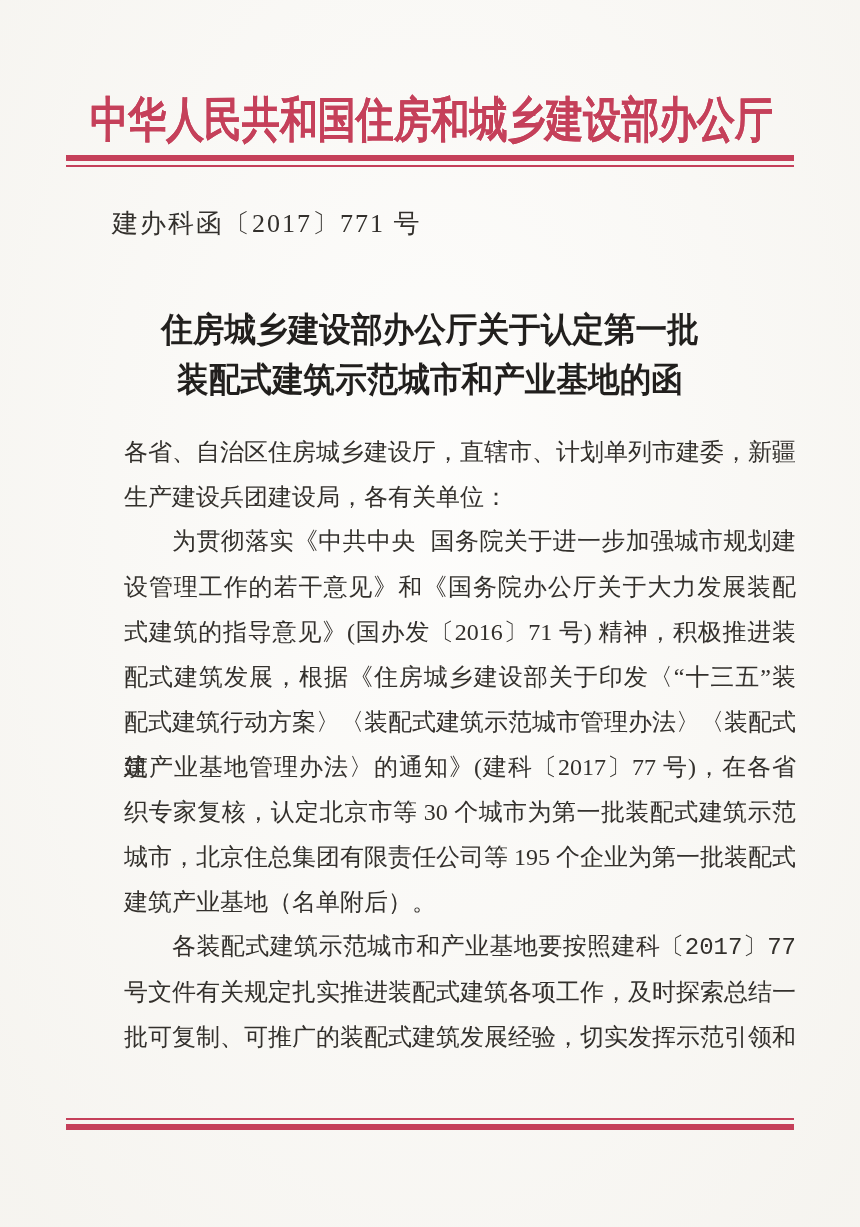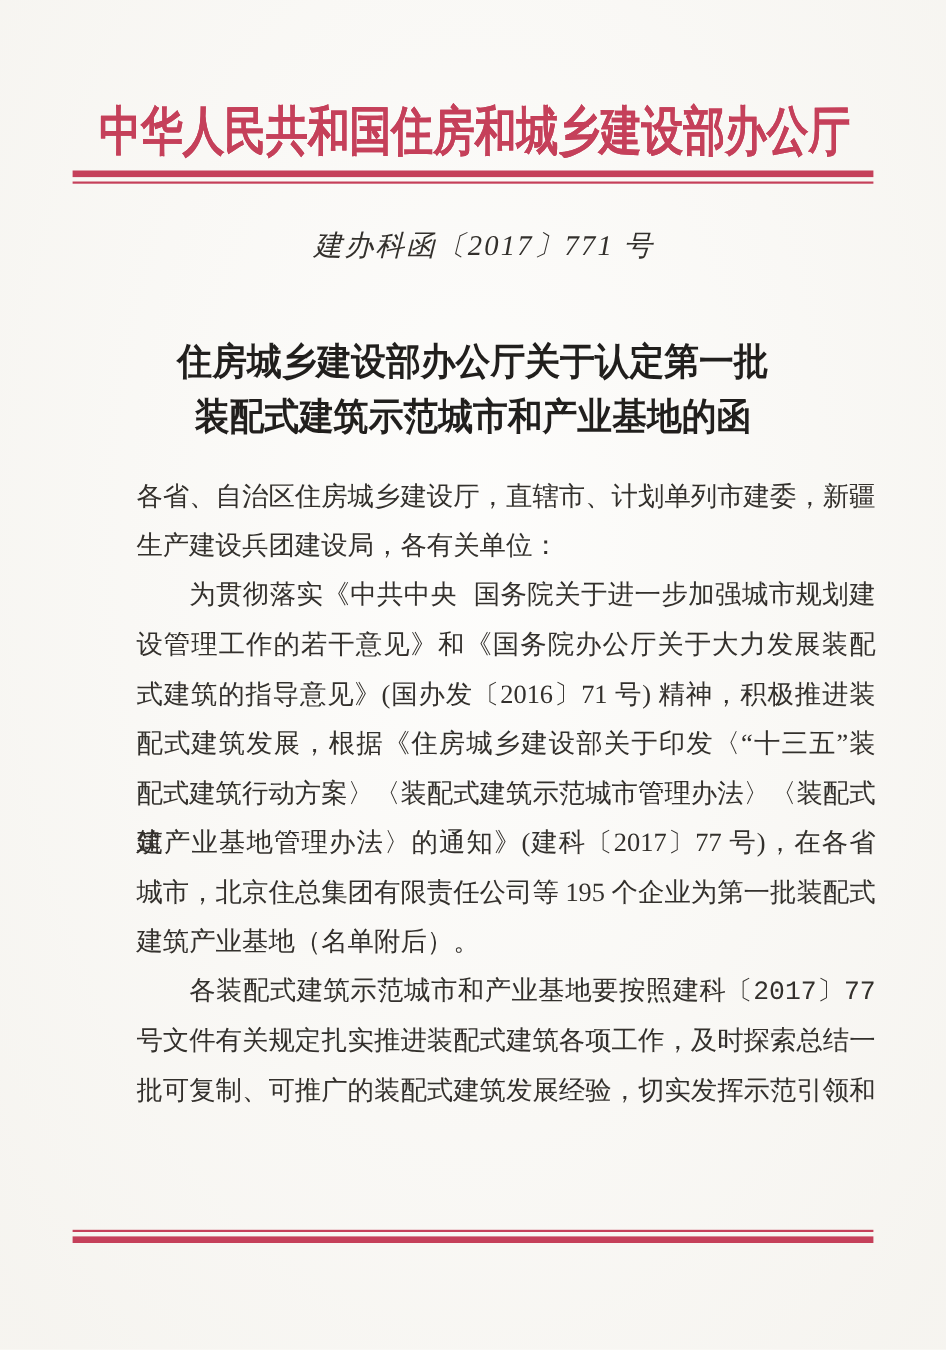--- a/index.html
+++ b/index.html
@@ -38,26 +38,25 @@
     left:66px;width:728px;
     background:var(--accent);
   }
   .rule-h-thick{top:155px;height:6px;}
   .rule-h-thin{top:164.5px;height:2.5px;}
   .rule-f-thin{top:1117.5px;height:2.5px;}
   .rule-f-thick{top:1123.5px;height:6px;}
   .doc-number{
     position:absolute;
     top:206px;left:112px;width:672px;
-    text-align:center;
+    text-align:left;
     padding-right:16px;
     font-size:26px;
     letter-spacing:2px;
     color:var(--ink);
-    font-style:italic;
   }
   .title{
     position:absolute;
     top:305px;left:0;width:100%;
     text-align:center;
     font-size:34px;
     font-weight:bold;
     line-height:50px;
     color:#211F1D;
     transform:scaleX(0.93);
@@ -98,20 +97,21 @@
 
   <div class="body-block">
     <div class="ln">各省、自治区住房城乡建设厅，直辖市、计划单列市建委，新疆</div>
     <div class="ln end">生产建设兵团建设局，各有关单位：</div>
     <div class="ln ind">为贯彻落实《中共中央 国务院关于进一步加强城市规划建</div>
     <div class="ln">设管理工作的若干意见》和《国务院办公厅关于大力发展装配</div>
     <div class="ln">式建筑的指导意见》(国办发〔2016〕71 号) 精神，积极推进装</div>
     <div class="ln">配式建筑发展，根据《住房城乡建设部关于印发〈“十三五”装</div>
     <div class="ln">配式建筑行动方案〉〈装配式建筑示范城市管理办法〉〈装配式建</div>
     <div class="ln">筑产业基地管理办法〉的通知》(建科〔2017〕77 号)，在各省</div>
+    <div class="ln">织专家复核，认定北京市等 30 个城市为第一批装配式建筑示范</div>
     <div class="ln">城市，北京住总集团有限责任公司等 195 个企业为第一批装配式</div>
     <div class="ln end">建筑产业基地（名单附后）。</div>
     <div class="ln ind">各装配式建筑示范城市和产业基地要按照建科〔2017〕77</div>
     <div class="ln">号文件有关规定扎实推进装配式建筑各项工作，及时探索总结一</div>
     <div class="ln">批可复制、可推广的装配式建筑发展经验，切实发挥示范引领和</div>
   </div>
 
   <div class="rule rule-f-thin"></div>
   <div class="rule rule-f-thick"></div>
 

